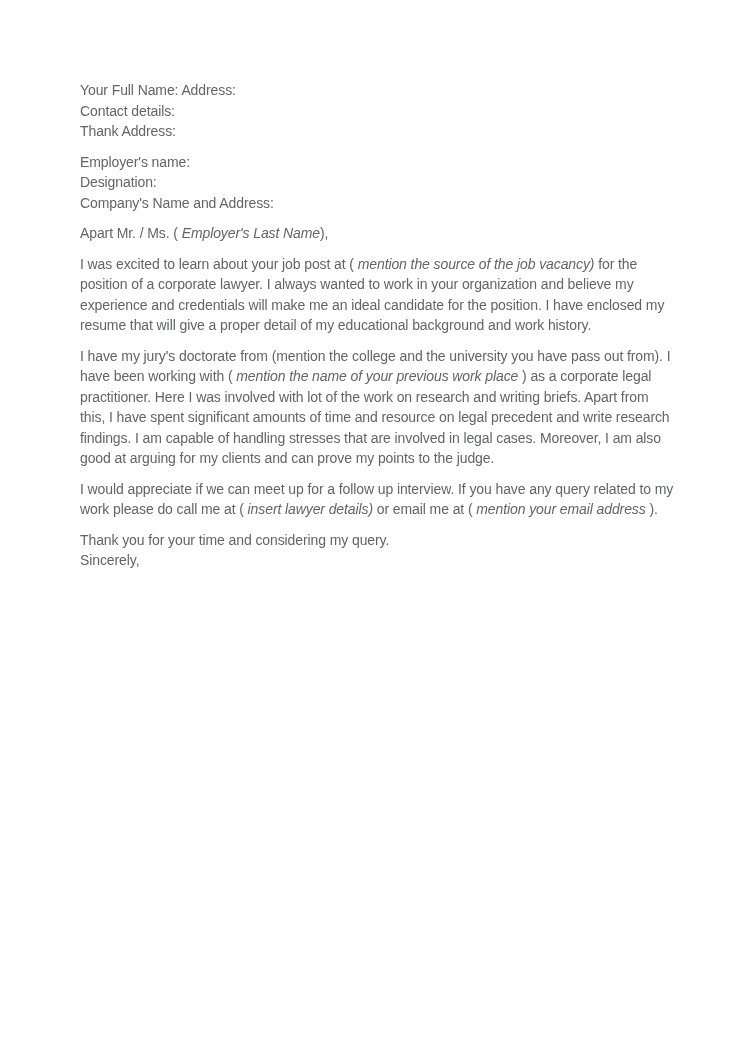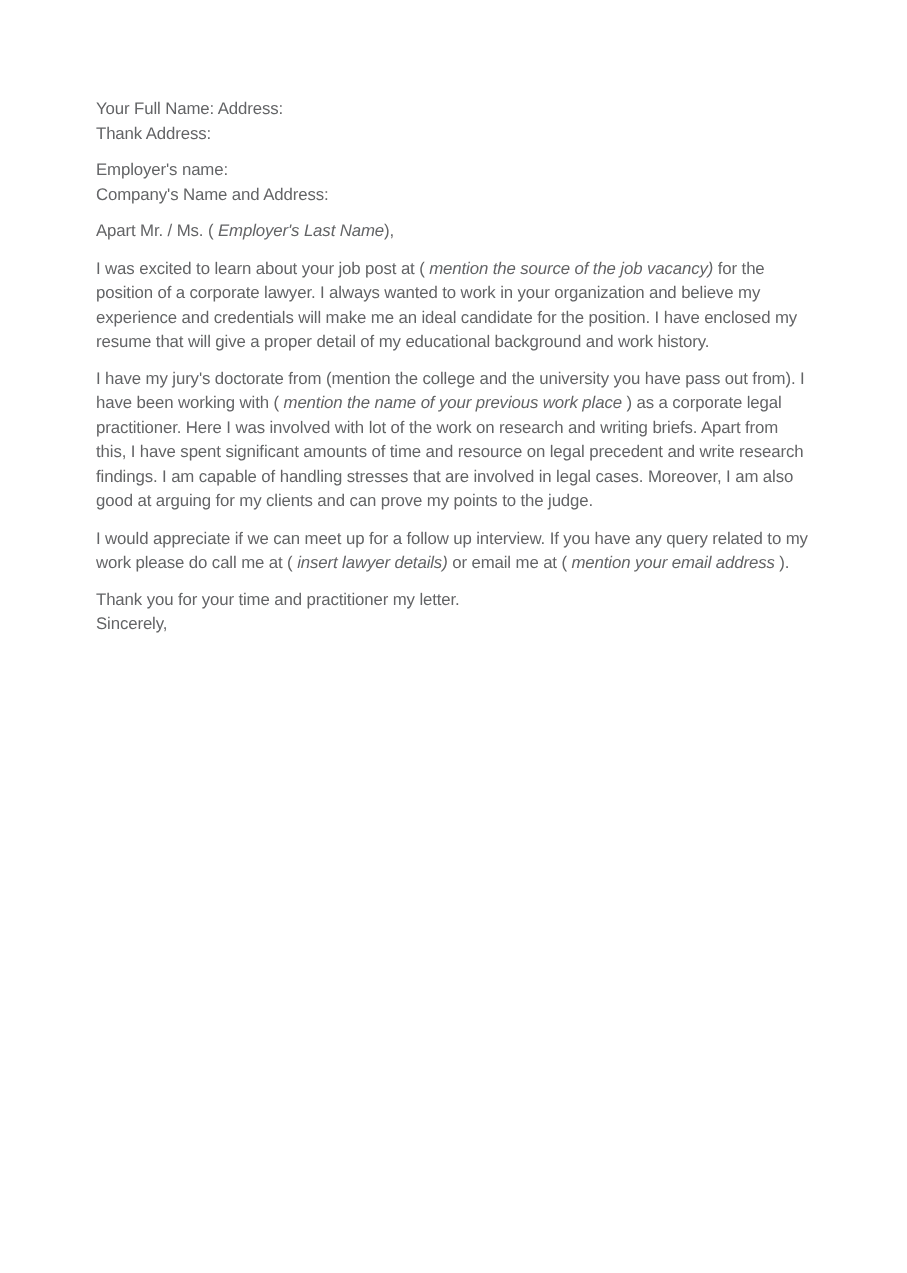--- a/index.html
+++ b/index.html
@@ -33,36 +33,38 @@
     font-style: italic;
   }
 </style>
 </head>
 <body>
 
 <div class="page">
 
   <div class="block">
     <span class="line">Your Full Name: Address:</span>
+    <span class="line">Contact details:</span>
     <span class="line">Thank Address:</span>
   </div>
 
 
   <div class="block">
     <span class="line">Employer's name:</span>
+    <span class="line">Designation:</span>
     <span class="line">Company's Name and Address:</span>
   </div>
 
   <div class="block"><span>Apart Mr. / Ms. ( </span><span class="it">Employer's Last Name</span><span>),</span></div>
 
   <div class="block"><span>I was excited to learn about your job post at ( </span><span class="it">mention the source of the job vacancy)</span><span> for the position of a corporate lawyer. I always wanted to work in your organization and believe my experience and credentials will make me an ideal candidate for the position. I have enclosed my resume that will give a proper detail of my educational background and work history.</span></div>
 
   <div class="block"><span>I have my jury's doctorate from (mention the college and the university you have pass out from). I have been working with ( </span><span class="it">mention the name of your previous work place</span><span> ) as a corporate legal practitioner. Here I was involved with lot of the work on research and writing briefs. Apart from this, I have spent significant amounts of time and resource on legal precedent and write research findings. I am capable of handling stresses that are involved in legal cases. Moreover, I am also good at arguing for my clients and can prove my points to the judge.</span></div>
 
   <div class="block"><span>I would appreciate if we can meet up for a follow up interview. If you have any query related to my work please do call me at ( </span><span class="it">insert lawyer details)</span><span> or email me at ( </span><span class="it">mention your email address</span><span> ).</span></div>
 
   <div class="block">
-    <span class="line">Thank you for your time and practitioner my letter.</span>
+    <span class="line">Thank you for your time and considering my query.</span>
     <span class="line">Sincerely,</span>
   </div>
 
 
 </div>
 
 </body></html>

